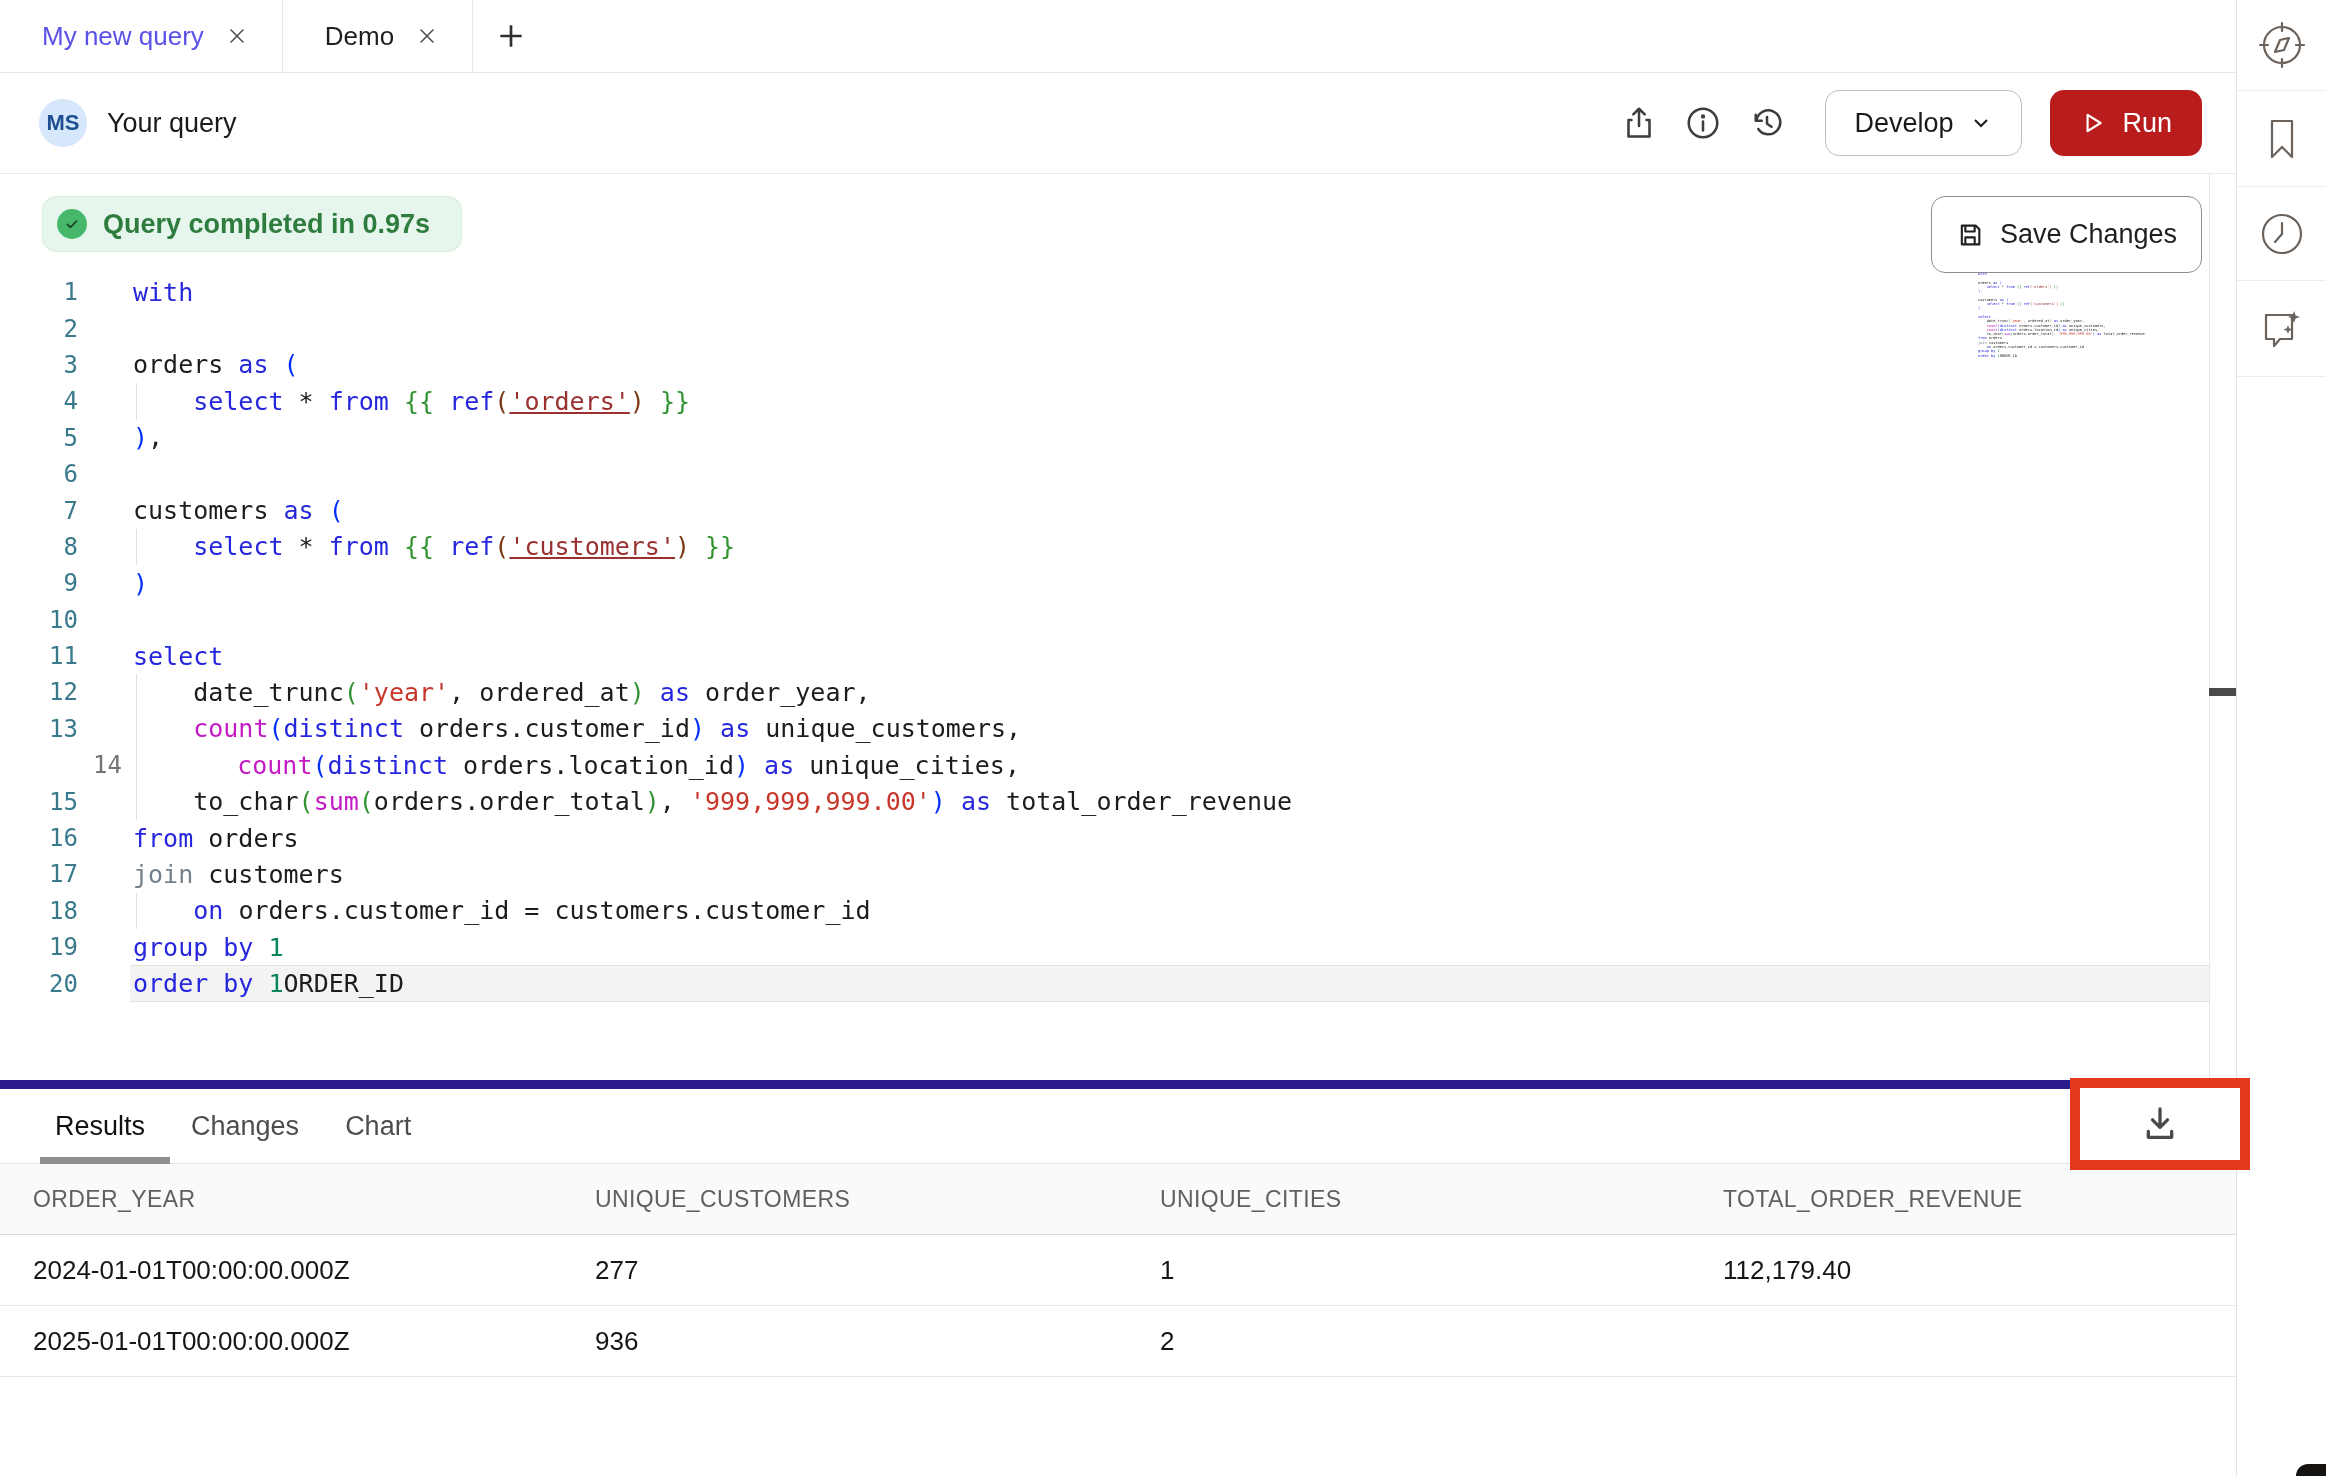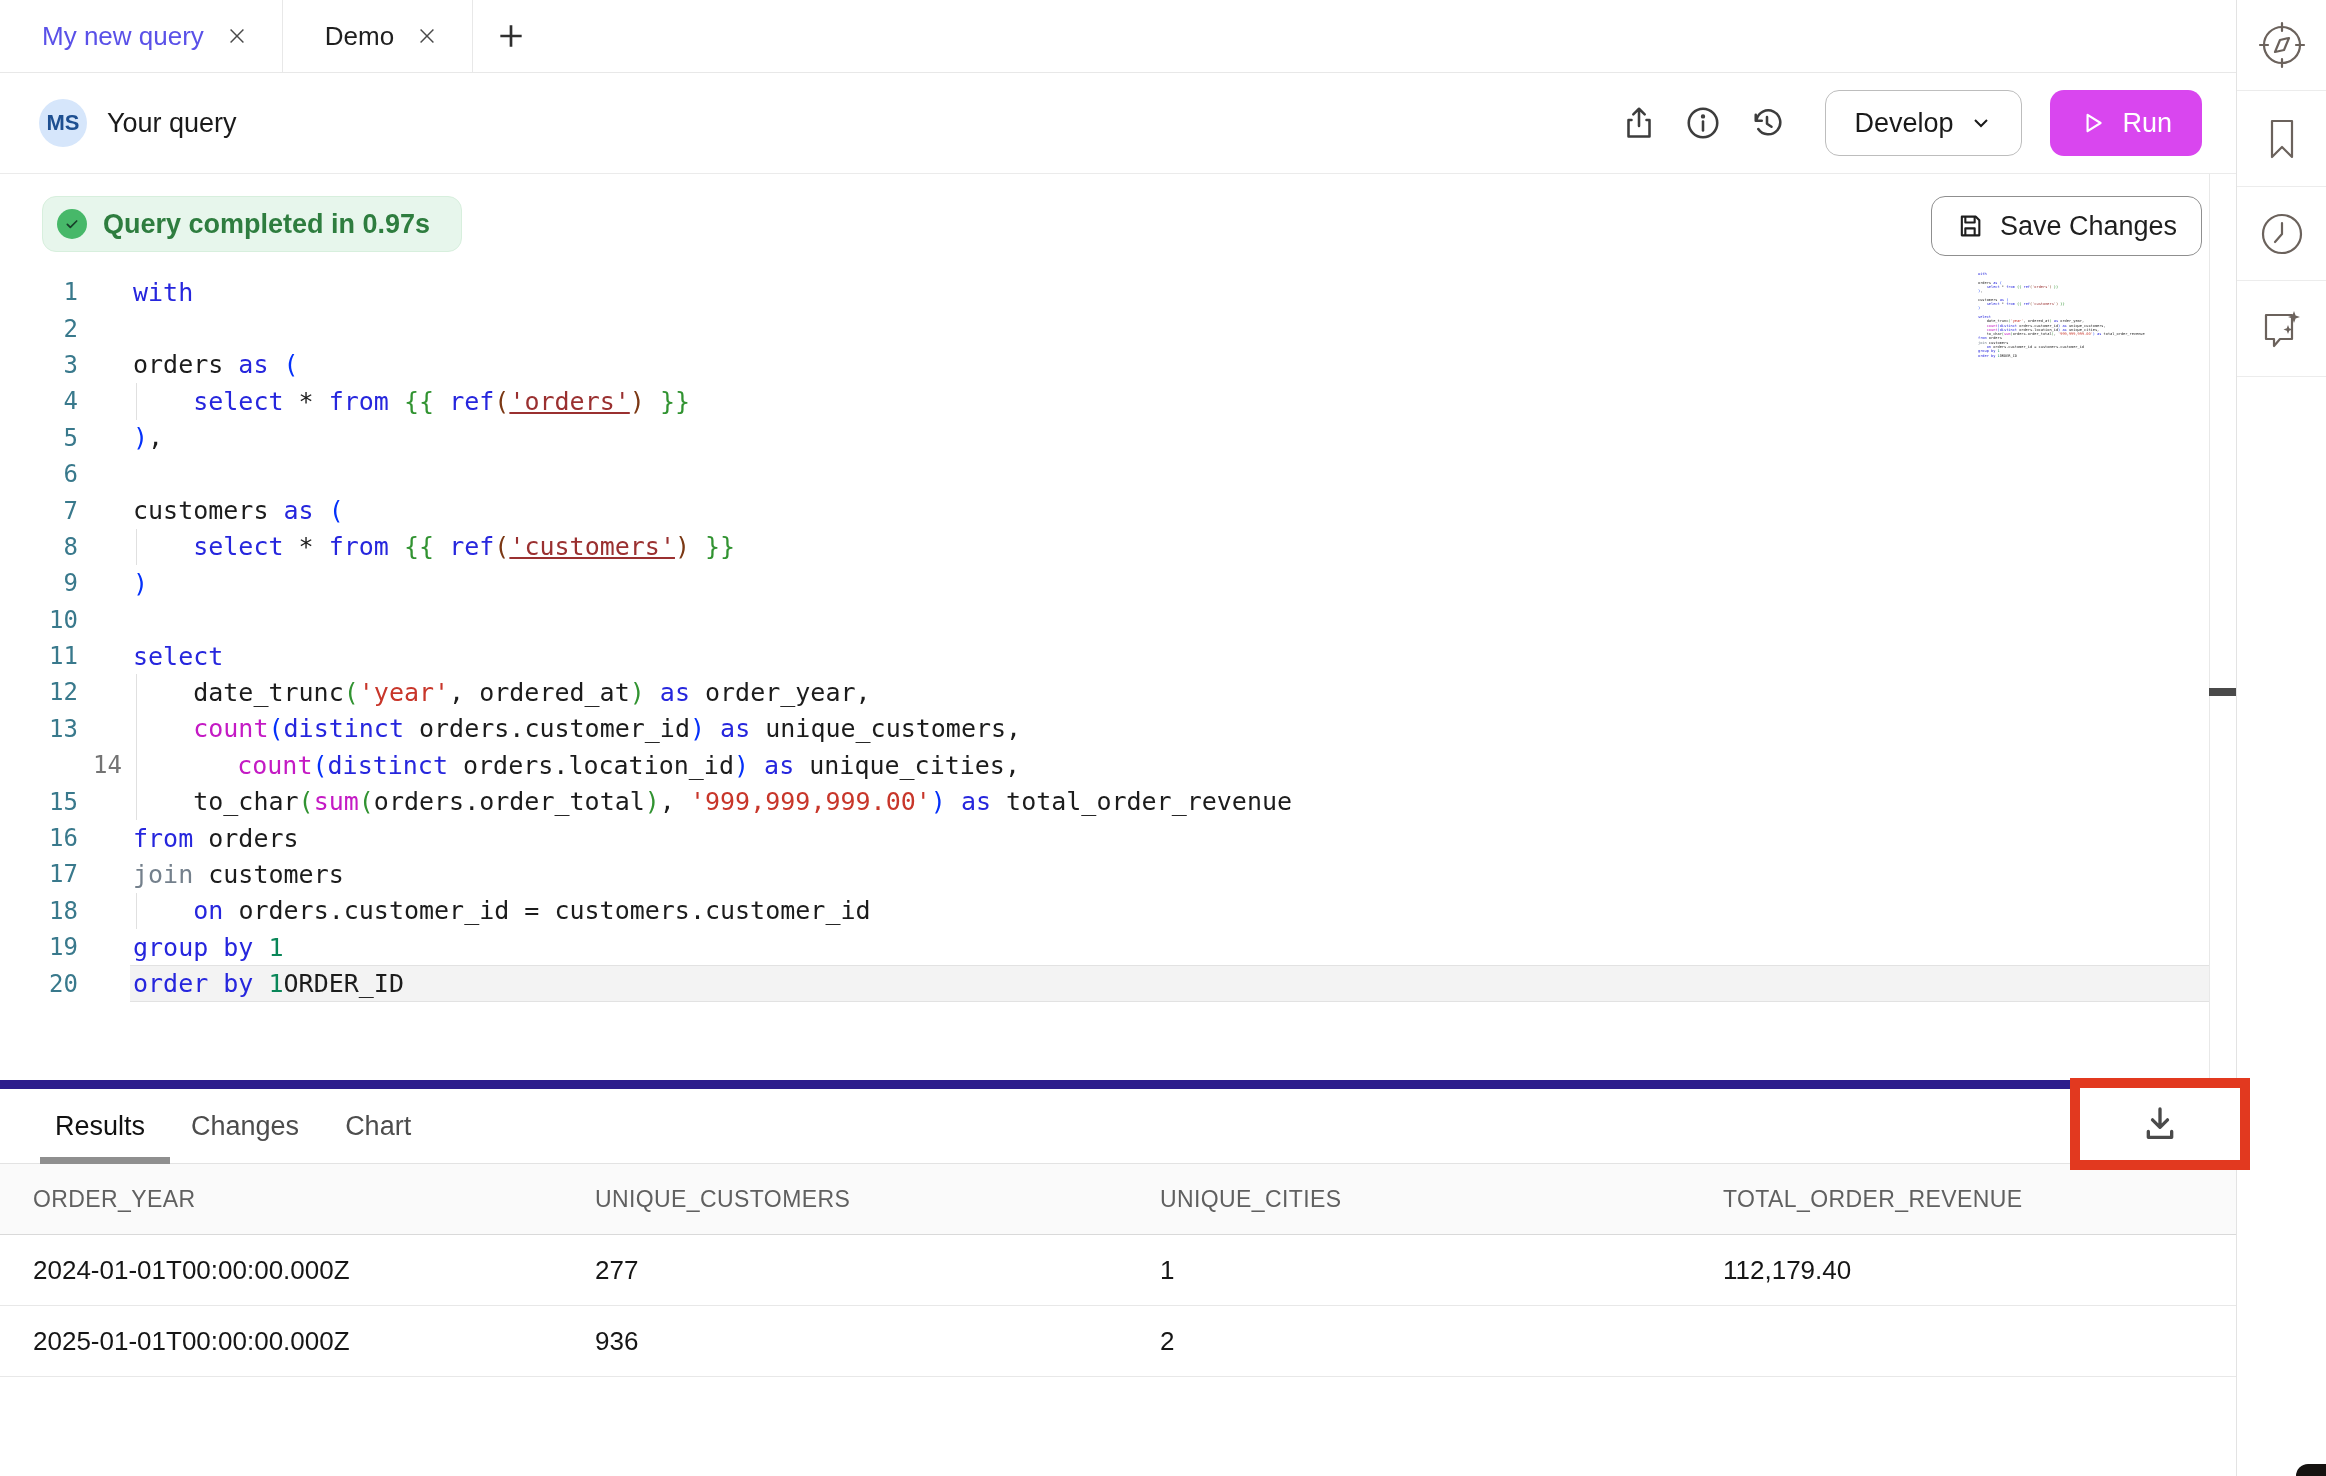--- a/index.html
+++ b/index.html
@@ -29,21 +29,21 @@
   .btn-run{display:flex;align-items:center;gap:16px;height:66px;padding:0 30px;margin-left:28px;
            border:none;border-radius:14px;background:#191919;color:#fff;font-size:27px;cursor:pointer;}
   .btn-run svg{width:26px;height:26px;stroke:#fff;stroke-width:2;fill:none;stroke-linejoin:round;}
   
   .statusrow{height:98px;position:relative;}
   .badge{position:absolute;left:42px;top:22px;height:54px;display:flex;align-items:center;gap:16px;
          background:#e7f6ec;border:1px solid #d7efdd;border-radius:14px;padding:0 31px 0 14px;}
   .badge .ck{width:30px;height:30px;border-radius:50%;background:#47b869;display:flex;align-items:center;justify-content:center;}
   .badge .ck svg{width:16px;height:16px;stroke:#18402a;stroke-width:2.6;fill:none;stroke-linecap:round;stroke-linejoin:round;}
   .badge .bt{font-size:27px;font-weight:600;color:#2e7d3f;}
-  .btn-save{position:absolute;right:34px;top:22px;height:60px;display:flex;align-items:center;gap:16px;
+  .btn-save{position:absolute;right:34px;top:22px;height:77px;display:flex;align-items:center;gap:16px;
             border:1.5px solid #8f8f8f;border-radius:14px;background:#fff;padding:0 24px;font-size:27px;color:#1f1f1f;cursor:pointer;}
   .btn-save svg{width:28px;height:28px;stroke:#1f1f1f;stroke-width:1.8;fill:none;stroke-linejoin:round;}
   
   .editor{position:relative;height:808px;font-family:"DejaVu Sans Mono","Liberation Mono",monospace;}
   .code{position:absolute;left:0;top:2px;width:2209px;}
   .cl{position:relative;height:36.4px;display:flex;align-items:center;font-size:25px;}
   .cl .hl{position:absolute;left:130px;right:0;top:0;bottom:0;background:#f3f3f3;
           border-top:1px solid #e2e2e2;border-bottom:1px solid #e2e2e2;}
   .cl .guide{position:absolute;left:136px;top:0;bottom:0;width:1px;background:#e0e0e0;}
   .ln{position:relative;width:78px;text-align:right;font-size:24px;color:#39798c;flex:none;}
@@ -121,21 +121,21 @@
             <path d="M5 10a8 8 0 1 1 1.2 6"></path>
             <path d="M12 8v4.5l3 2"></path>
           </svg>
       </div>
       <button class="btn-develop">
         <span>Develop</span>
         <svg viewBox="0 0 24 24">
             <path d="M6 9l6 6 6-6"></path>
           </svg>
       </button>
-      <button class="btn-run" style="background: #d946ef;">
+      <button class="btn-run" style="background: #b91c1c;">
         <svg viewBox="0 0 24 24">
             <path d="M7 4.5l12 7.5-12 7.5z"></path>
           </svg>
         <span>Run</span>
       </button>
     </div>
 
     <div class="statusrow">
       <div class="badge" style="background: rgb(231, 246, 236);">
         <span class="ck" style="background: rgb(71, 184, 105);">

